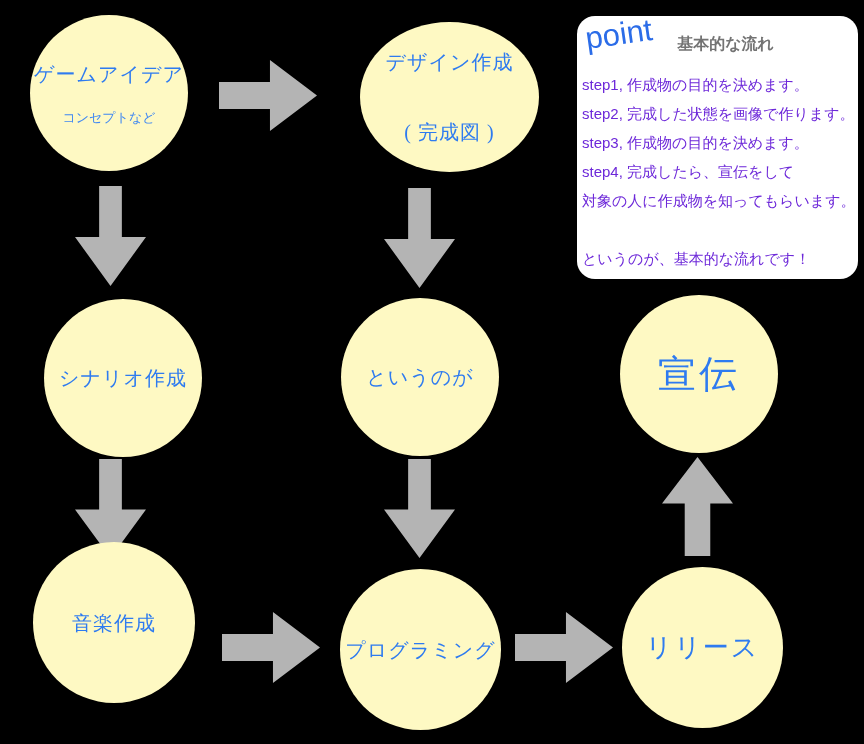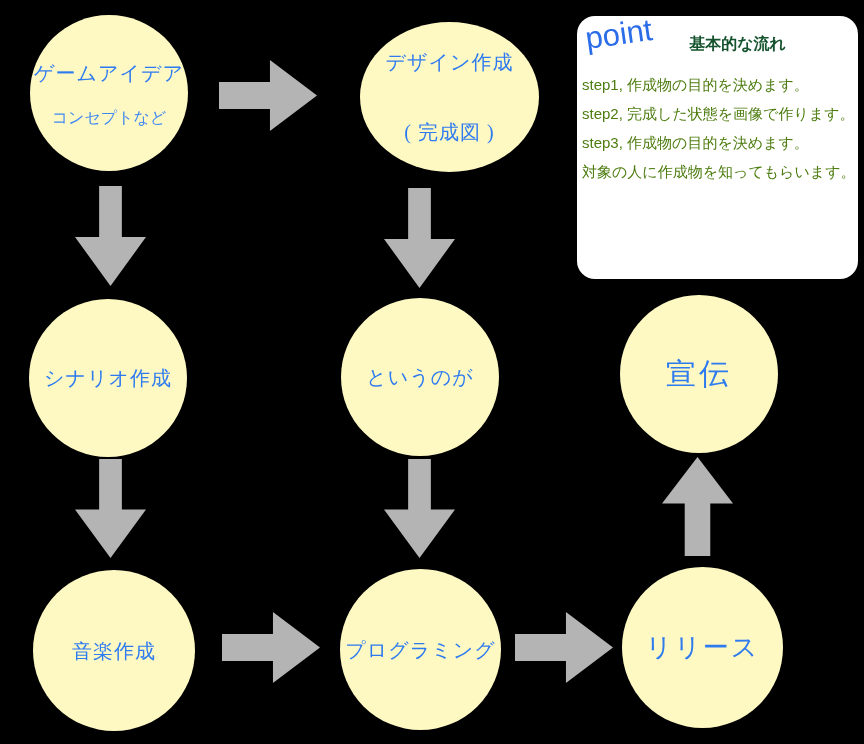--- a/index.html
+++ b/index.html
@@ -29,33 +29,33 @@
   }
   .node .label {
     color: #2e7bf0;
     font-size: 20px;
     line-height: 30px;
     letter-spacing: 1px;
     white-space: nowrap;
   }
   .node .sublabel {
     color: #4189f2;
-    font-size: 16px;
+    font-size: 13px;
     margin-top: 20px;
     white-space: nowrap;
   }
   #node-game-idea   { left: 30px;  top: 15px;  width: 158px; height: 156px; }
   #node-design      { left: 360px; top: 22px;  width: 179px; height: 150px; gap: 40px; }
-  #node-scenario    { left: 29px;  top: 299px; width: 158px; height: 158px; }
+  #node-scenario    { left: 44px;  top: 299px; width: 158px; height: 158px; }
   #node-image       { left: 341px; top: 298px; width: 158px; height: 158px; }
   #node-promotion   { left: 620px; top: 295px; width: 158px; height: 158px; }
-  #node-music       { left: 33px;  top: 570px; width: 162px; height: 161px; }
+  #node-music       { left: 33px;  top: 542px; width: 162px; height: 161px; }
   #node-programming { left: 340px; top: 569px; width: 161px; height: 161px; }
   #node-release     { left: 622px; top: 567px; width: 161px; height: 161px; }
-  #node-promotion .label { font-size: 30px; letter-spacing: 3px; }
+  #node-promotion .label { font-size: 38px; letter-spacing: 3px; }
   #node-release   .label { font-size: 26px; letter-spacing: 2px; }
 
   
   .arrow {
     position: absolute;
     background: #b4b4b4;
   }
   .arrow-right {
     clip-path: polygon(0 31%, 52% 31%, 52% 0, 100% 50%, 52% 100%, 52% 69%, 0 69%);
   }
@@ -93,32 +93,32 @@
   }
   #point-title {
     color: #2b6ce8;
     font-size: 31px;
     line-height: 34px;
     margin-left: 6px;
     transform: rotate(-8deg);
     transform-origin: left bottom;
   }
   #point-subtitle {
-    color: #14532d;
+    color: #737373;
     font-size: 16px;
     font-weight: bold;
-    margin-left: 34px;
+    margin-left: 22px;
     margin-top: 12px;
     white-space: nowrap;
   }
   #point-steps {
     margin-top: 4px;
   }
   .pstep {
-    color: #4d7c0f;
+    color: #6d28d9;
     font-size: 15px;
     line-height: 29px;
     min-height: 29px;
     white-space: nowrap;
   }
 </style>
 </head>
 <body>
 
 <div id="canvas">
@@ -168,18 +168,20 @@
 
   <div id="point-box">
     <div class="title-row">
       <div id="point-title">point</div>
       <div id="point-subtitle">基本的な流れ</div>
     </div>
     <div id="point-steps">
       <div class="pstep">step1, 作成物の目的を決めます。</div>
       <div class="pstep">step2, 完成した状態を画像で作ります。</div>
       <div class="pstep">step3, 作成物の目的を決めます。</div>
+      <div class="pstep">step4, 完成したら、宣伝をして</div>
       <div class="pstep">対象の人に作成物を知ってもらいます。</div>
       <div class="pstep"></div>
+      <div class="pstep">というのが、基本的な流れです！</div>
     </div>
   </div>
 
 </div>
 
 </body></html>

